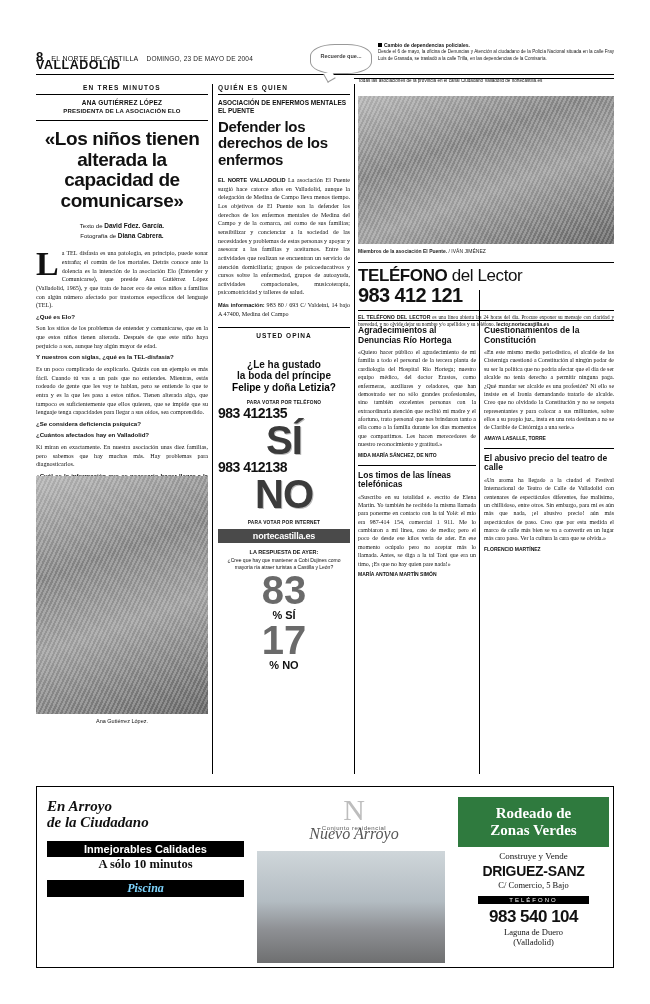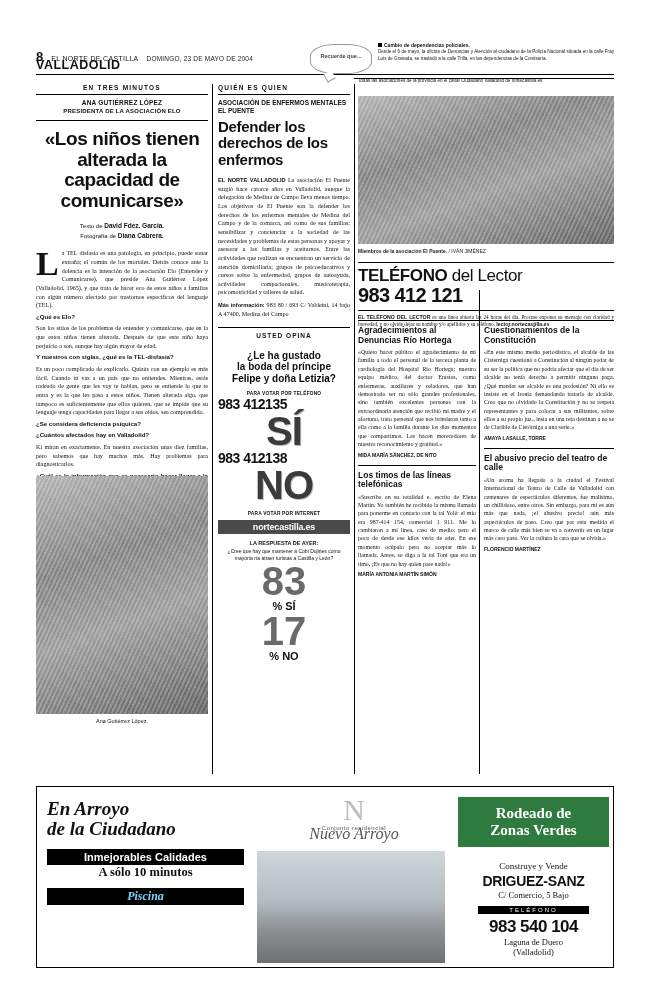--- a/index.html
+++ b/index.html
@@ -109,21 +109,21 @@
   .portrait { position:absolute; left:36px; top:476px; width:172px; height:238px; }
   .portrait-cap { position:absolute; left:36px; top:718px; width:172px;
      font-family:"Liberation Sans", sans-serif; font-size:5.5px; text-align:center; }
 
   .contactbox { font-family:"Liberation Sans", sans-serif; font-size:5px; line-height:1.5; margin-top:6px;}
   .contactbox b{ font-weight:bold; }
 
   
   .opina { margin-top:8px; border-top:1px solid #000; padding-top:4px; }
   .opina-title { font-family:"Liberation Sans", sans-serif; font-size:6.5px; font-weight:bold; letter-spacing:1px; text-align:center;}
-  .opina-q { font-family:"Liberation Sans", sans-serif; font-size:10px; font-weight:bold; line-height:1.15; text-align:center; margin-top:11px;}
+  .opina-q { font-family:"Liberation Sans", sans-serif; font-size:10px; font-weight:bold; line-height:1.15; text-align:center; margin-top:20px;}
   .opina-q .nm { color:#000; }
   .opina-sub { font-family:"Liberation Sans", sans-serif; font-size:4.8px; font-weight:bold; text-align:center; margin-top:7px; letter-spacing:.2px;}
   .phonebig { font-family:"Liberation Sans", sans-serif; font-size:14px; font-weight:bold; letter-spacing:-.5px; }
   .bigsi {
     font-family:"Liberation Sans", sans-serif; font-weight:bold; font-size:40px;
     text-align:center; line-height:.95; color:#3b3b3b; letter-spacing:-1px;
     text-shadow:1px 1px 0 #bbb;
   }
   .bigno { font-size:40px; }
   .weburl {
@@ -145,33 +145,33 @@
   .letter-h {
     font-family:"Liberation Sans", sans-serif; font-weight:bold; font-size:8.5px;
     line-height:1.12; margin-bottom:3px;
   }
   .letter-b { font-size:5.9px; line-height:1.42; text-align:justify; }
   .sig { font-family:"Liberation Sans", sans-serif; font-size:5px; font-weight:bold; margin-top:3px;}
 
   
   .ad { position:absolute; left:36px; top:786px; width:578px; height:182px; border:1px solid #000; background:#fff; overflow:hidden;}
   .ad .left { position:absolute; left:0; top:0; width:215px; height:100%; padding:12px 8px 0 10px;}
-  .ad-t1 { font-family:"Liberation Serif", serif; font-style:italic; font-weight:bold; font-size:19px; line-height:1.05;}
+  .ad-t1 { font-family:"Liberation Serif", serif; font-style:italic; font-weight:bold; font-size:15px; line-height:1.05;}
   .ad-band { background:#000; color:#fff; font-family:"Liberation Sans", sans-serif; font-weight:bold; font-size:11px; text-align:center; padding:2px 4px; margin-top:10px;}
   .ad-t2 { font-family:"Liberation Serif", serif; font-weight:bold; font-size:12.5px; text-align:center; line-height:1.15; margin-top:0;}
   .ad-band2 { background:#000; color:#7dd3fc; font-family:"Liberation Serif", serif; font-style:italic; font-weight:bold; font-size:12px; text-align:center; padding:1px 4px; margin-top:9px;}
   .ad-logo { position:absolute; left:222px; top:8px; width:190px; text-align:center;}
   .ad-logo .mono { font-family:"Liberation Serif", serif; font-size:30px; color:#bdbdbd; line-height:1; }
   .ad-logo .nm { font-family:"Liberation Serif", serif; font-style:italic; font-size:16px; color:#555; margin-top:-6px;}
   .ad-logo .sm { font-family:"Liberation Sans", sans-serif; font-size:6px; color:#555; letter-spacing:.5px;}
   .ad-photo { position:absolute; left:220px; top:64px; width:188px; height:112px;
     background:linear-gradient(180deg,#cfd6da 0%,#b3bcc2 45%,#8e9094 70%,#6e6f70 100%);}
   .ad-right { position:absolute; left:415px; top:0; width:163px; height:100%; text-align:center;}
   .ad-green { background:#2f7a3e; color:#fff; font-family:"Liberation Serif", serif; font-weight:bold; font-size:15px; line-height:1.12; padding:8px 4px; margin:10px 6px 0;}
-  .ad-r-txt { font-family:"Liberation Serif", serif; font-size:9px; margin-top:14px;}
+  .ad-r-txt { font-family:"Liberation Serif", serif; font-size:9px; margin-top:4px;}
   .ad-brand { font-family:"Liberation Sans", sans-serif; font-weight:bold; font-size:14px; letter-spacing:-.3px; margin-top:2px;}
   .ad-addr { font-family:"Liberation Serif", serif; font-size:8.5px; margin-top:1px;}
   .ad-telw { background:#000; color:#fff; font-family:"Liberation Sans", sans-serif; font-size:6px; letter-spacing:2px; margin:6px 26px 0; padding:1px 0;}
   .ad-tel { font-family:"Liberation Sans", sans-serif; font-weight:bold; font-size:17px; margin-top:3px; letter-spacing:-.5px;}
   .ad-loc { font-family:"Liberation Serif", serif; font-size:8.5px; line-height:1.2;}
 
   .vert-rule { position:absolute; background:#000; width:1px; }
 </style>
 </head>
 <body>

